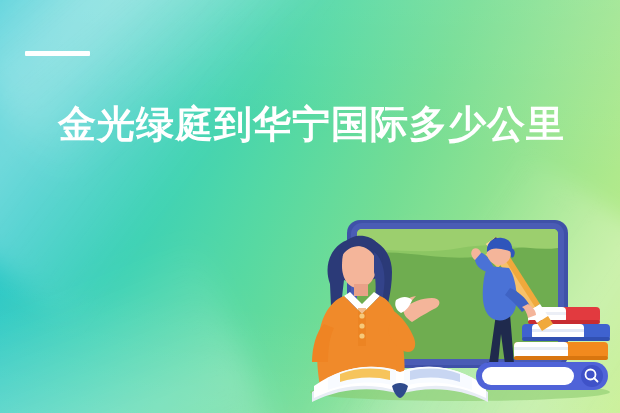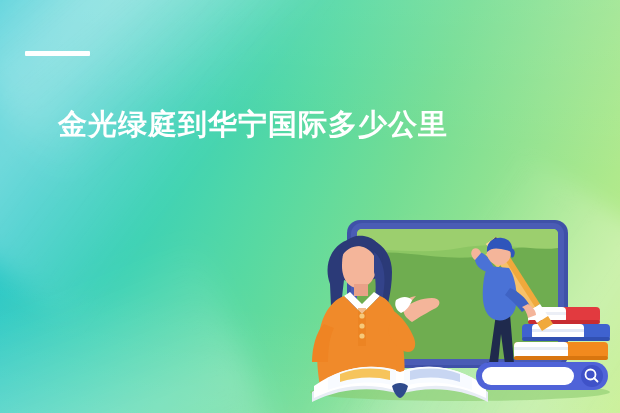--- a/index.html
+++ b/index.html
@@ -118,21 +118,21 @@
     width: 65px;
     height: 5px;
     background: #ffffff;
     border-radius: 1px;
   }
   .title {
     position: absolute;
     left: 58px;
     top: 104px;
     width: 540px;
-    font-size: 29px;
+    font-size: 38px;
     line-height: 40px;
     font-weight: 700;
     color: #ffffff;
     letter-spacing: 1px;
     white-space: nowrap;
   }
 
   
   .illus {
     position: absolute;

